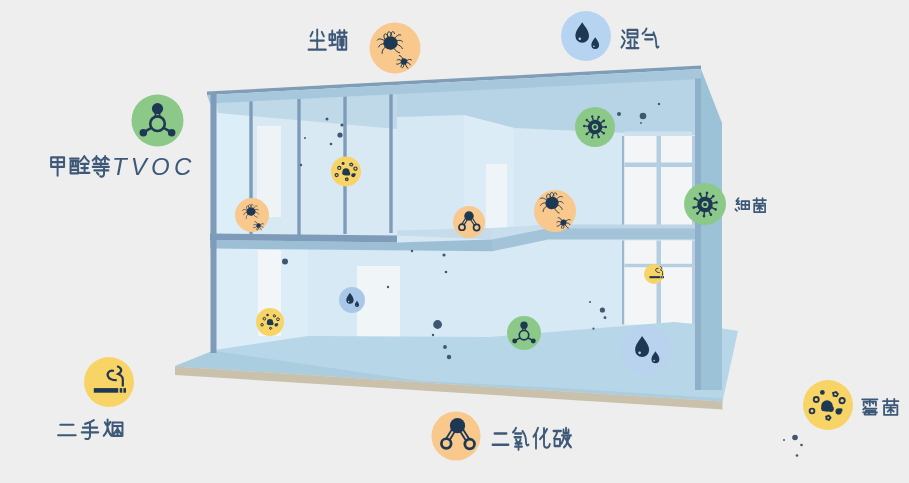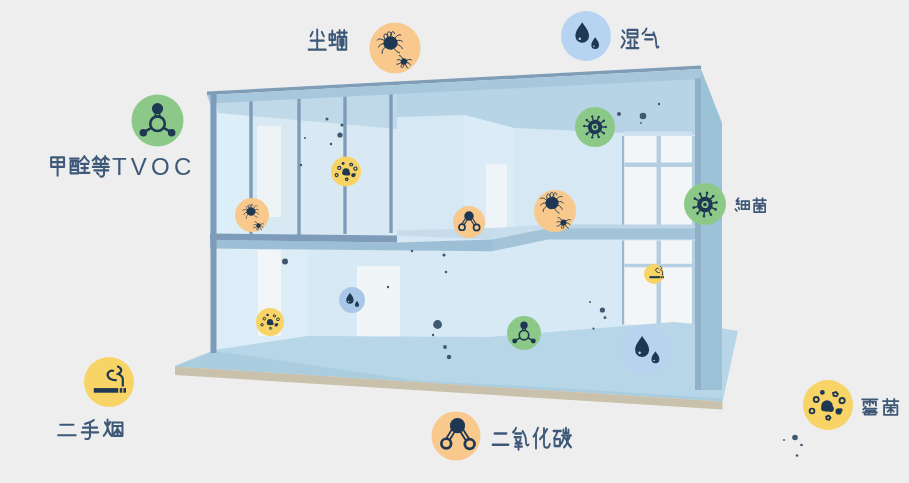--- a/index.html
+++ b/index.html
@@ -1,16 +1,16 @@
 <!DOCTYPE html>
 <html><head>
 <meta charset="utf-8">
 <style>
 html,body{margin:0;padding:0;background:#eeeeef;}
-#stage{position:relative;width:909px;height:483px;overflow:hidden;background:#eeeeef;font-family:"Liberation Sans",sans-serif;}
+#stage{position:relative;width:909px;height:483px;overflow:hidden;background:#eeeeef;font-family:"Liberation Sans",sans-serif;font-style:italic;}
 #stage svg{position:absolute;top:0;left:0;display:block;}
 </style>
 </head>
 <body>
 <div id="stage">
 <svg width="909" height="483" viewBox="0 0 909 483">
 <defs>
 <g id="germ">
 <circle r="7.8" fill="#1e3752"></circle>
 <circle r="3.5" fill="#8cc989"></circle>

